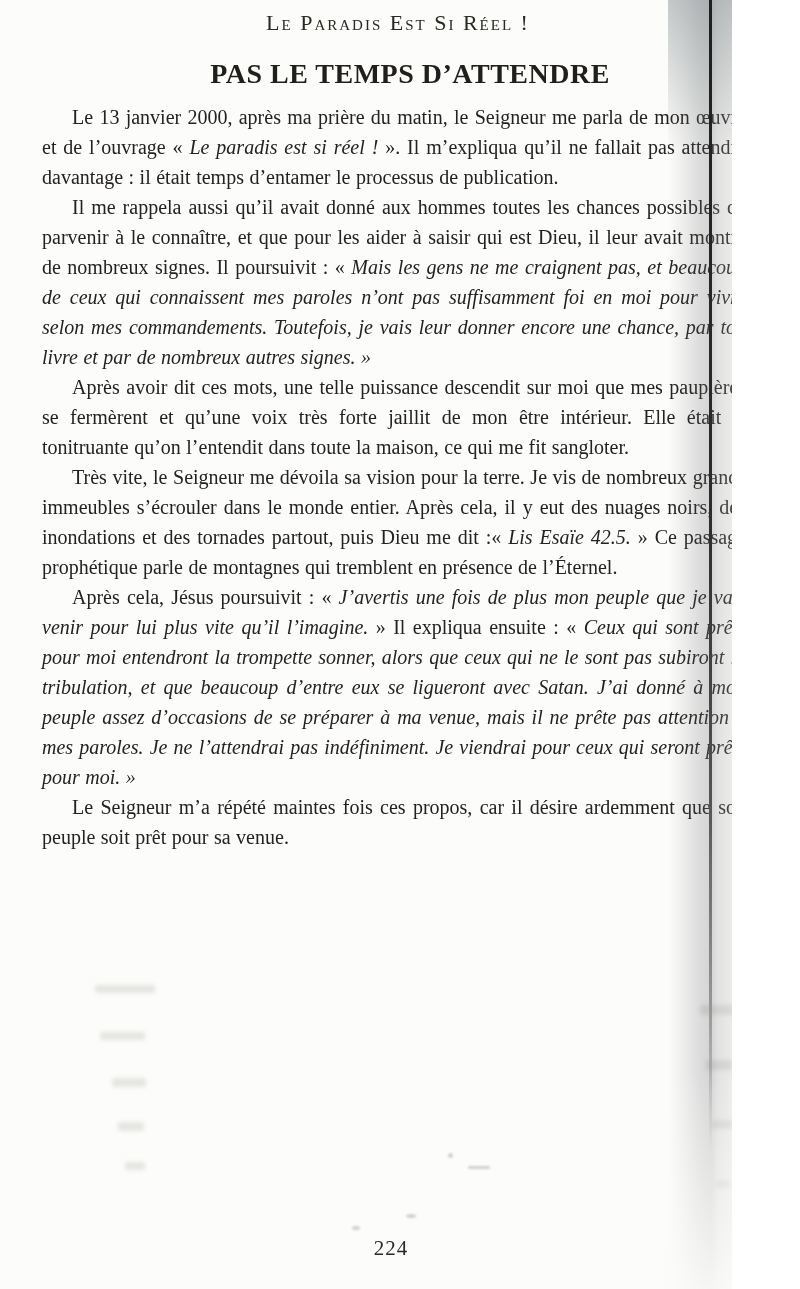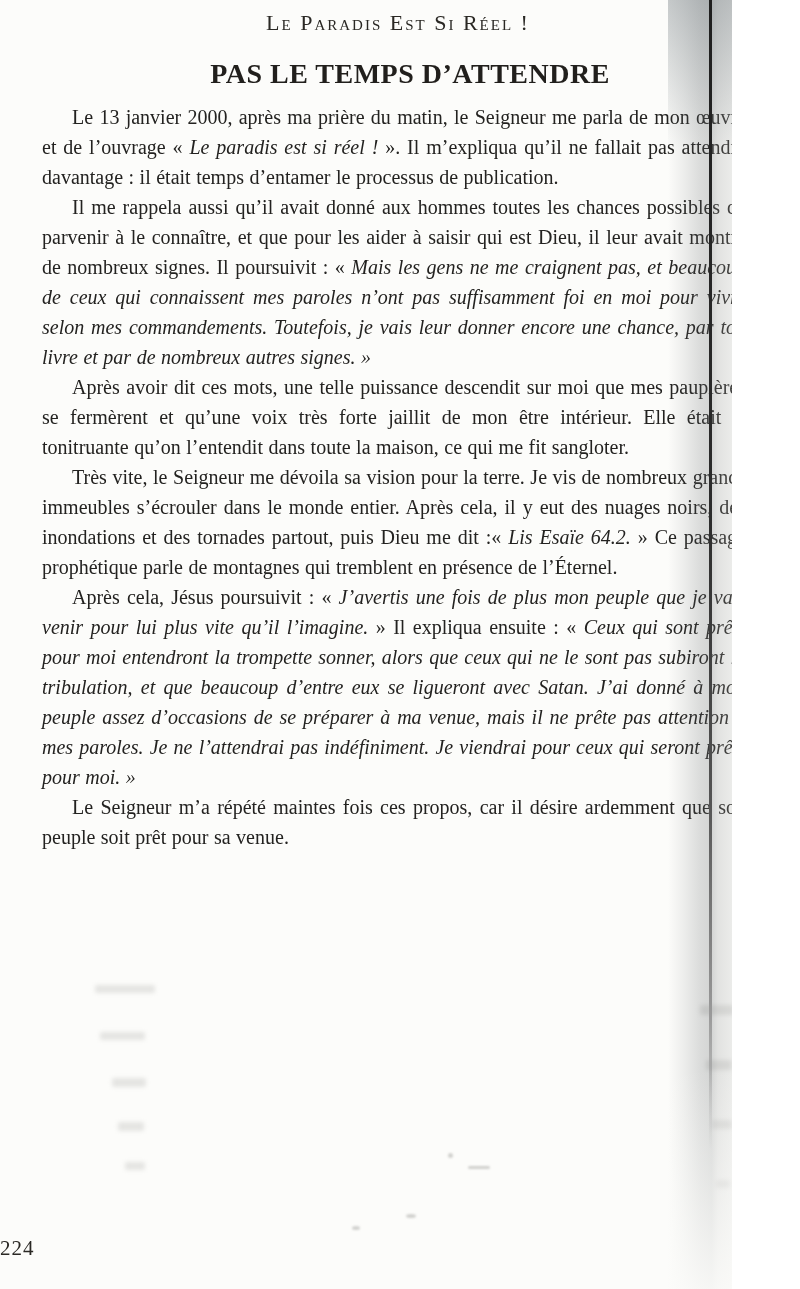--- a/index.html
+++ b/index.html
@@ -41,24 +41,25 @@
     line-height: 30px;
     text-align: justify;
     word-spacing: 0.5px;
     color: #232220;
   }
   .body-text p { margin: 0; text-indent: 30px; }
   .body-text .it { font-style: italic; }
   .page-number {
     position: absolute;
     top: 1236px; left: 0; width: 764px;
-    text-align: left;
+    text-align: center;
     font-size: 21px;
     letter-spacing: 1px;
     color: #2a2824;
+    padding-left: 9px;
   }
   
   .edge-shade {
     position: absolute; top: 0; right: 0;
     width: 64px; height: 100%;
     background: linear-gradient(to right,
       rgba(100,105,108,0) 0%,
       rgba(100,105,108,0.10) 25%,
       rgba(100,105,108,0.22) 50%,
       rgba(115,120,122,0.30) 68%,
@@ -105,21 +106,21 @@
 <div class="page">
 
   <div class="running-header">Le Paradis Est Si Réel !</div>
 
   <h1 class="chapter-title">PAS LE TEMPS D’ATTENDRE</h1>
 
   <div class="body-text">
       <p><span>Le 13 janvier 2000, après ma prière du matin, le Seigneur me parla de mon œuvre et de l’ouvrage « </span><span class="it">Le paradis est si réel ! </span><span>». Il m’expliqua qu’il ne fallait pas attendre davantage : il était temps d’entamer le processus de publication.</span></p>
       <p><span>Il me rappela aussi qu’il avait donné aux hommes toutes les chances possibles de parvenir à le connaître, et que pour les aider à saisir qui est Dieu, il leur avait montré de nombreux signes. Il poursuivit : « </span><span class="it">Mais les gens ne me craignent pas, et beaucoup de ceux qui connaissent mes paroles n’ont pas suffisamment foi en moi pour vivre selon mes commandements. Toutefois, je vais leur donner encore une chance, par ton livre et par de nombreux autres signes. »</span></p>
       <p><span>Après avoir dit ces mots, une telle puissance descendit sur moi que mes paupières se fermèrent et qu’une voix très forte jaillit de mon être intérieur. Elle était si tonitruante qu’on l’entendit dans toute la maison, ce qui me fit sangloter.</span></p>
-      <p><span>Très vite, le Seigneur me dévoila sa vision pour la terre. Je vis de nombreux grands immeubles s’écrouler dans le monde entier. Après cela, il y eut des nuages noirs, des inondations et des tornades partout, puis Dieu me dit :« </span><span class="it">Lis Esaïe 64.2.</span><span> » Ce passage prophétique parle de montagnes qui tremblent en présence de l’Éternel.</span></p>
+      <p><span>Très vite, le Seigneur me dévoila sa vision pour la terre. Je vis de nombreux grands immeubles s’écrouler dans le monde entier. Après cela, il y eut des nuages noirs, des inondations et des tornades partout, puis Dieu me dit :« </span><span class="it">Lis Esaïe 42.5.</span><span> » Ce passage prophétique parle de montagnes qui tremblent en présence de l’Éternel.</span></p>
       <p><span>Après cela, Jésus poursuivit : « </span><span class="it">J’avertis une fois de plus mon peuple que je vais venir pour lui plus vite qu’il l’imagine. </span><span>» Il expliqua ensuite : « </span><span class="it">Ceux qui sont prêts pour moi entendront la trompette sonner, alors que ceux qui ne le sont pas subiront la tribulation, et que beaucoup d’entre eux se ligueront avec Satan. J’ai donné à mon peuple assez d’occasions de se préparer à ma venue, mais il ne prête pas attention à mes paroles. Je ne l’attendrai pas indéfiniment. Je viendrai pour ceux qui seront prêts pour moi. »</span></p>
       <p><span>Le Seigneur m’a répété maintes fois ces propos, car il désire ardemment que son peuple soit prêt pour sa venue.</span></p>
     </div>
 
   <div class="page-number">224</div>
 
   <div class="ghost" style="left:95px;  top:985px;  width:60px; height:8px;"></div>
   <div class="ghost" style="left:100px; top:1032px; width:45px; height:8px;"></div>
   <div class="ghost" style="left:112px; top:1078px; width:34px; height:9px;"></div>
   <div class="ghost" style="left:118px; top:1122px; width:26px; height:9px;"></div>

